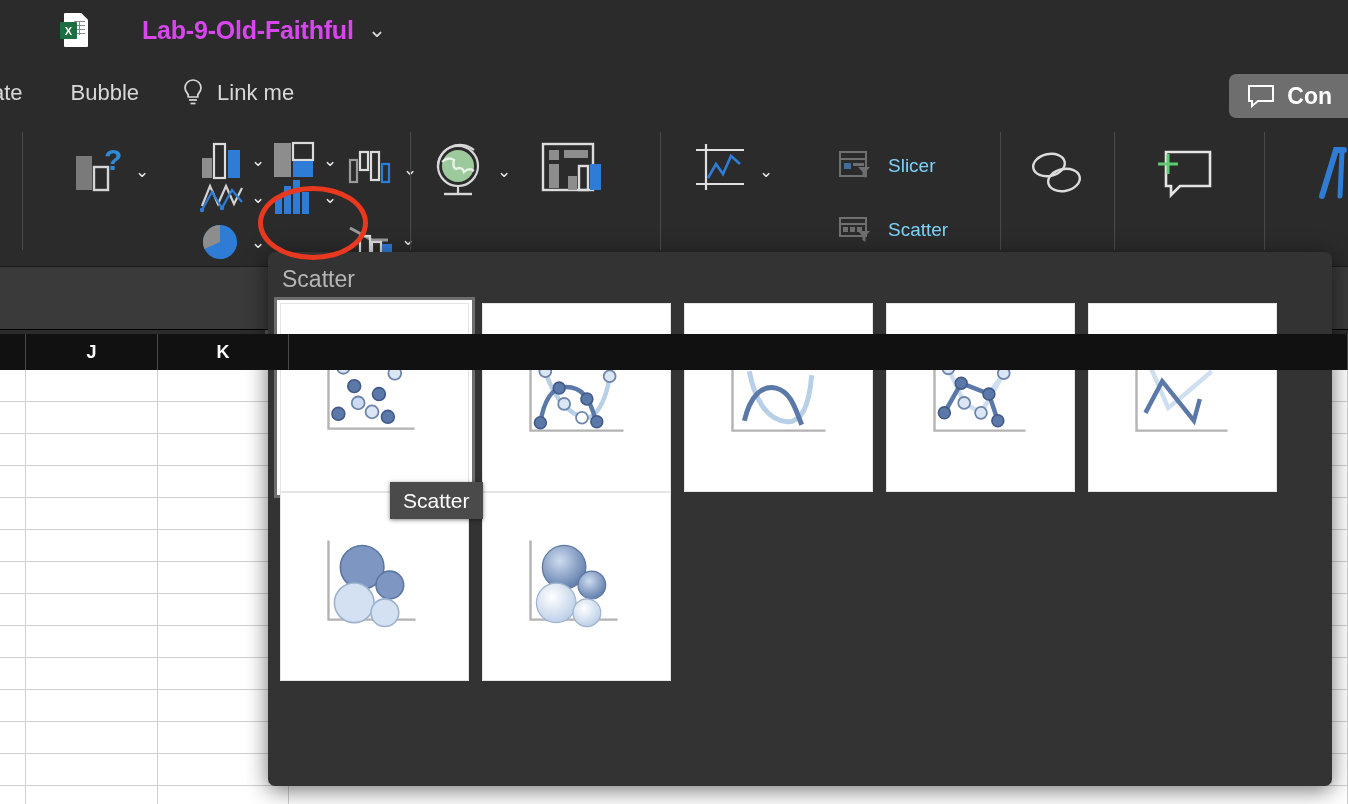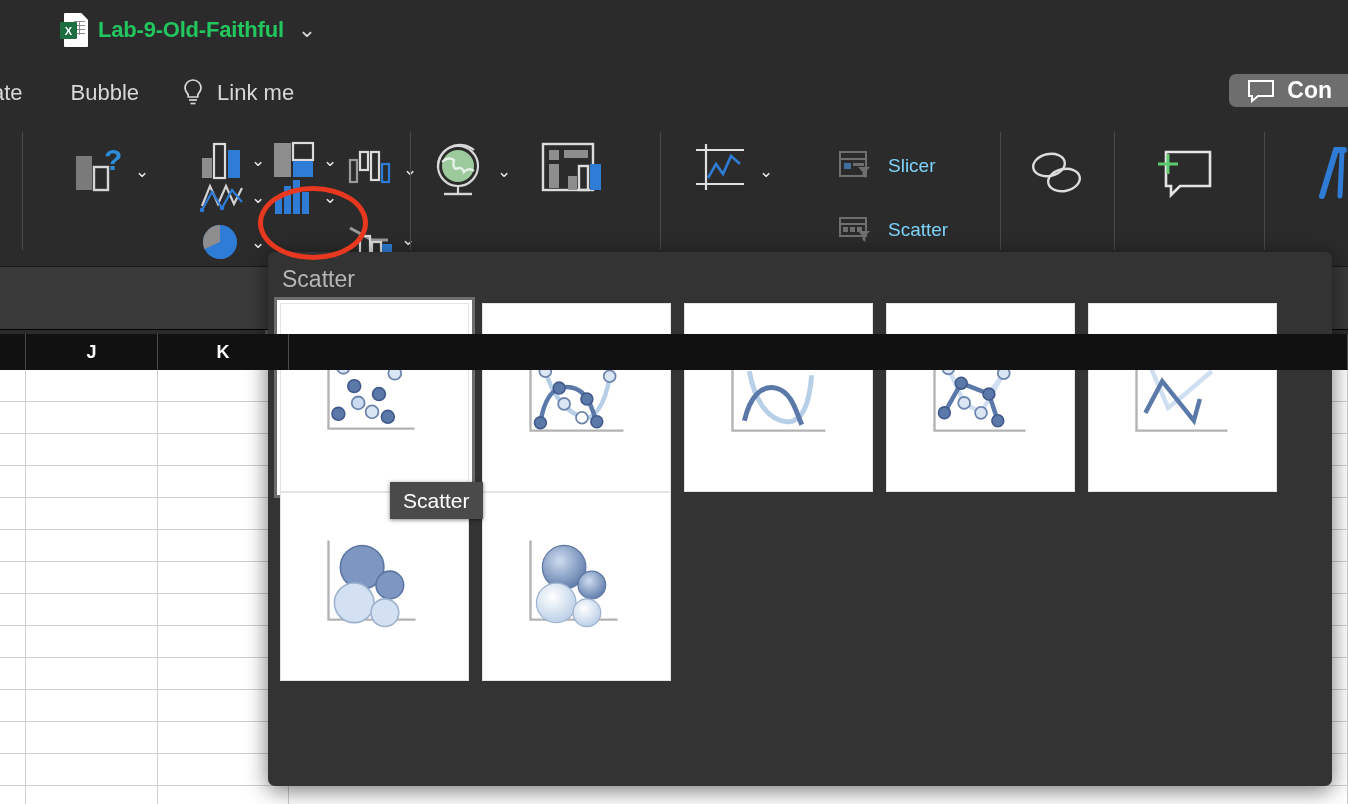--- a/index.html
+++ b/index.html
@@ -31,33 +31,33 @@
       linear-gradient(#8a8a8a,#8a8a8a) 0 4px/100% 1px no-repeat,
       linear-gradient(#8a8a8a,#8a8a8a) 0 8px/100% 1px no-repeat,
       linear-gradient(#8a8a8a,#8a8a8a) 0 12px/100% 1px no-repeat,
       linear-gradient(#8a8a8a,#8a8a8a) 5px 0/1px 100% no-repeat;
   }
   .xl-doc-icon .xbadge{
     position:absolute; left:0px; top:9px; width:17px; height:17px;
     background:#1d6f42; color:#fff; font-size:11px; font-weight:bold;
     display:flex; align-items:center; justify-content:center; border-radius:1px;
   }
-  #doctitle{ color:#22c55e; font-size:22px; font-weight:bold; letter-spacing:-0.2px; }
+  #doctitle{ color:#d946ef; font-size:25px; font-weight:bold; letter-spacing:-0.2px;margin-left:44px; }
   .chev{ display:inline-block; }
 
   
   #tabstrip{
     position:absolute; left:0; top:60px; width:1348px; height:66px;
     background:#2b2b2b; display:flex; align-items:center;
   }
   .tab{ color:#d8d8d8; font-size:22px; padding:0 24px; white-space:nowrap; }
   #tab-truncated{ padding-left:0; margin-left:-8px; }
   #tellme{ display:flex; align-items:center; gap:12px; padding:0 18px; }
   #comments-btn{
-    position:absolute; right:0; top:14px; height:33px;
+    position:absolute; right:0; top:14px; height:44px;
     background:#6e6e6e; border-radius:7px 0 0 7px;
     display:flex; align-items:center; gap:12px; padding:0 16px 0 18px;
     color:#ffffff; font-size:23px; font-weight:bold; white-space:nowrap;
   }
 
   
   #ribbon{
     position:absolute; left:0; top:126px; width:1348px; height:140px;
     background:#2b2b2b;
   }

